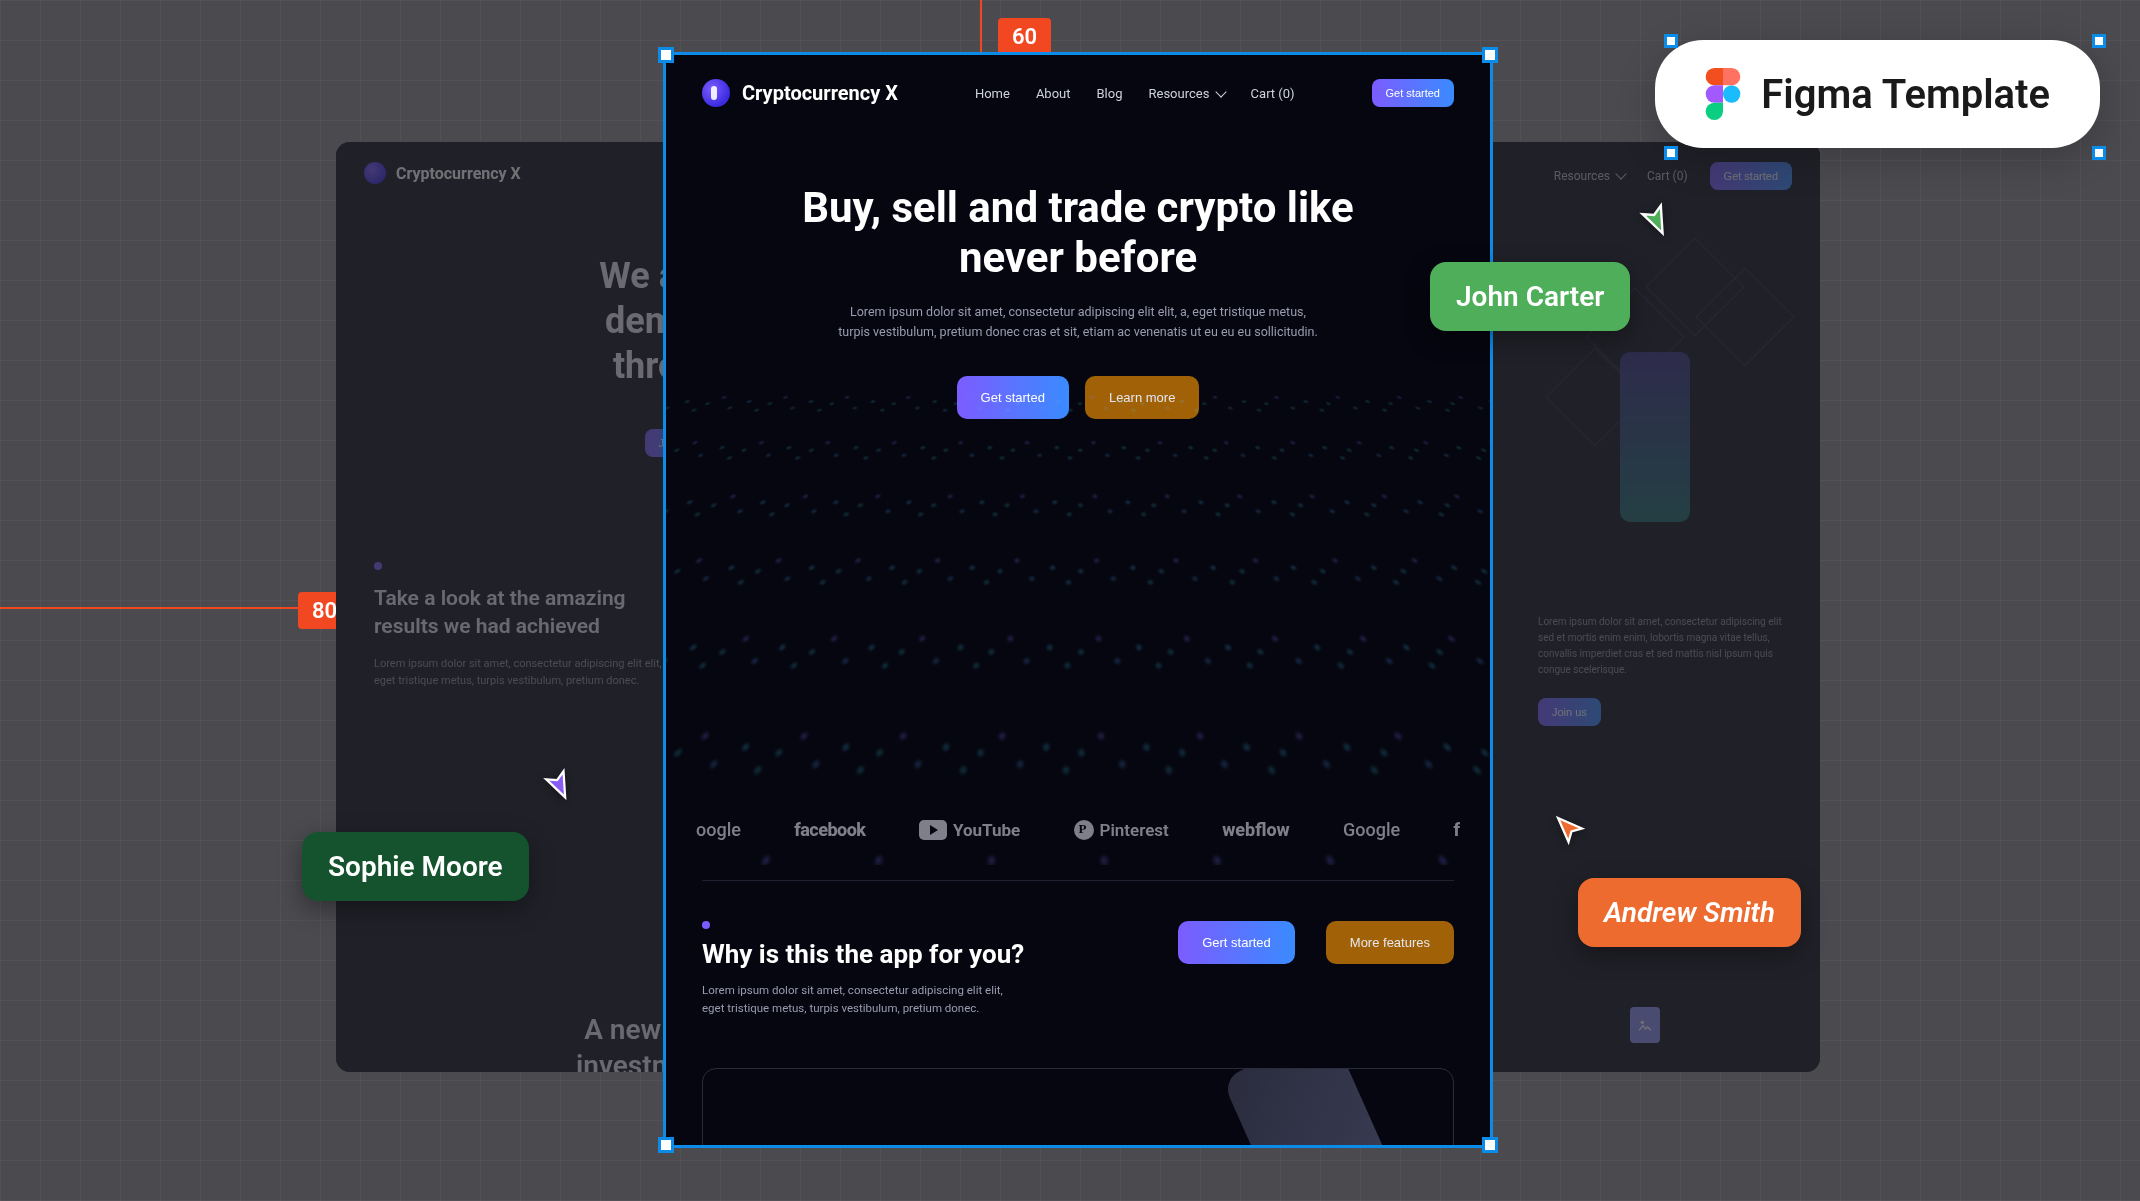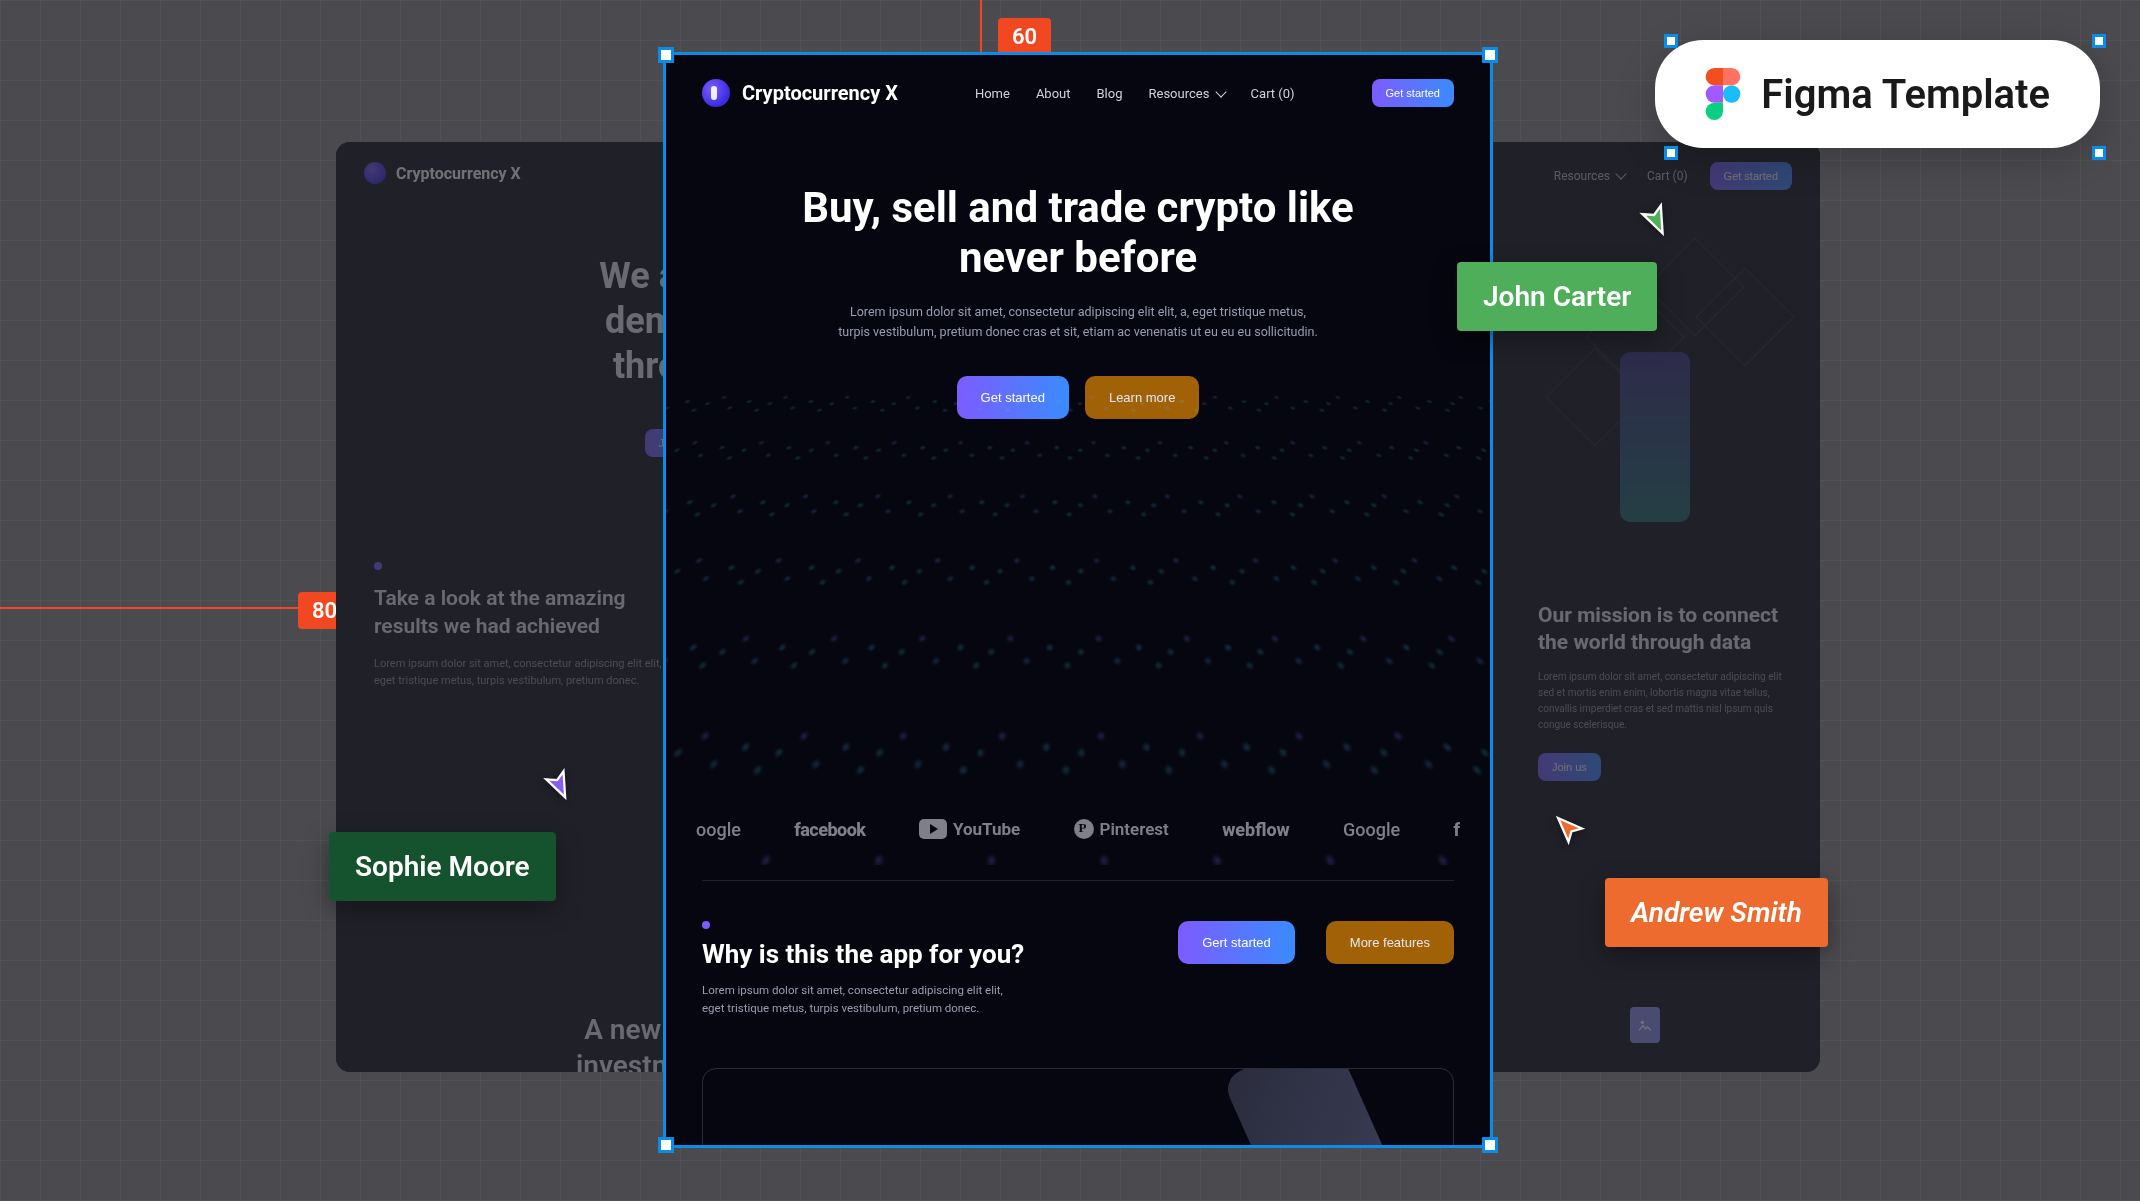--- a/index.html
+++ b/index.html
@@ -268,21 +268,21 @@
   color: #e5e6ef;
   border: none;
   padding: 14px 24px;
   border-radius: 10px;
   font-size: 13px;
 }
 .btn-grad.md { padding: 14px 24px; font-size: 13px; border-radius:10px; }
 
 .logo-row {
   display:flex;
-  align-items:flex-start;
+  align-items:flex-end;
   justify-content:space-between;
   gap: 30px;
   padding: 0 30px;
   margin-top: 400px;
   opacity: .6;
 }
 .logo-row .brand-word { color:#cfd1dc; font-weight:700; font-size:18px; }
 .logo-row .google { font-weight:500; }
 .yt { display:flex; align-items:center; gap:6px; }
 .yt-box { width:28px; height:20px; background:#cfd1dc; border-radius:5px; position:relative; }
@@ -329,24 +329,23 @@
   position: absolute;
   z-index: 30;
 }
 .cursor svg { filter: drop-shadow(0 2px 4px rgba(0,0,0,.4)); }
 .name-tag {
   position:absolute;
   color:#fff;
   font-size: 28px;
   font-weight: 600;
   padding: 18px 26px;
-  border-radius: 4px;
+  border-radius: 16px;
   z-index: 29;
   box-shadow: 0 8px 24px rgba(0,0,0,0.35);
-  margin-left: 27px;
 }
 .tag-purple { background:#14532d; }
 .tag-green { background:#4fae5a; }
 .tag-orange { background:#ed6b2f;font-style:italic; }
 .chevron-down { display:inline-block; width:8px;height:8px;border-right:1.5px solid currentColor;border-bottom:1.5px solid currentColor;transform:rotate(45deg);margin-left:4px;margin-bottom:2px;}
 </style>
 </head>
 <body>
 
 <div class="grid-bg"></div>
@@ -392,21 +391,20 @@
     <button class="btn-grad sm">Get started</button>
   </div>
   <div class="bg-cubes">
     <div class="cube-line" style="left:120px;top:10px;width:70px;height:70px"></div>
     <div class="cube-line" style="left:170px;top:40px;width:70px;height:70px"></div>
     <div class="cube-line" style="left:60px;top:60px;width:70px;height:70px"></div>
     <div class="cube-line" style="left:20px;top:120px;width:70px;height:70px"></div>
     <div class="cube-pillar"></div>
   </div>
   <div class="mission-block">
-    <h3>Our mission is to connect the world through data</h3>
     <p>Lorem ipsum dolor sit amet, consectetur adipiscing elit sed et mortis enim enim, lobortis magna vitae tellus, convallis imperdiet cras et sed mattis nisl ipsum quis congue scelerisque.</p>
     <button class="btn-grad sm">Join us</button>
   </div>
   <div class="place-icon">
     <svg width="16" height="16" viewBox="0 0 24 24" fill="none">
         <circle cx="8" cy="8" r="2.5" fill="#fff"></circle>
         <path d="M3 20l6-7 4 5 3-3 5 5" stroke="#fff" stroke-width="2"></path>
       </svg>
   </div>
   <div class="mask-dim"></div>

